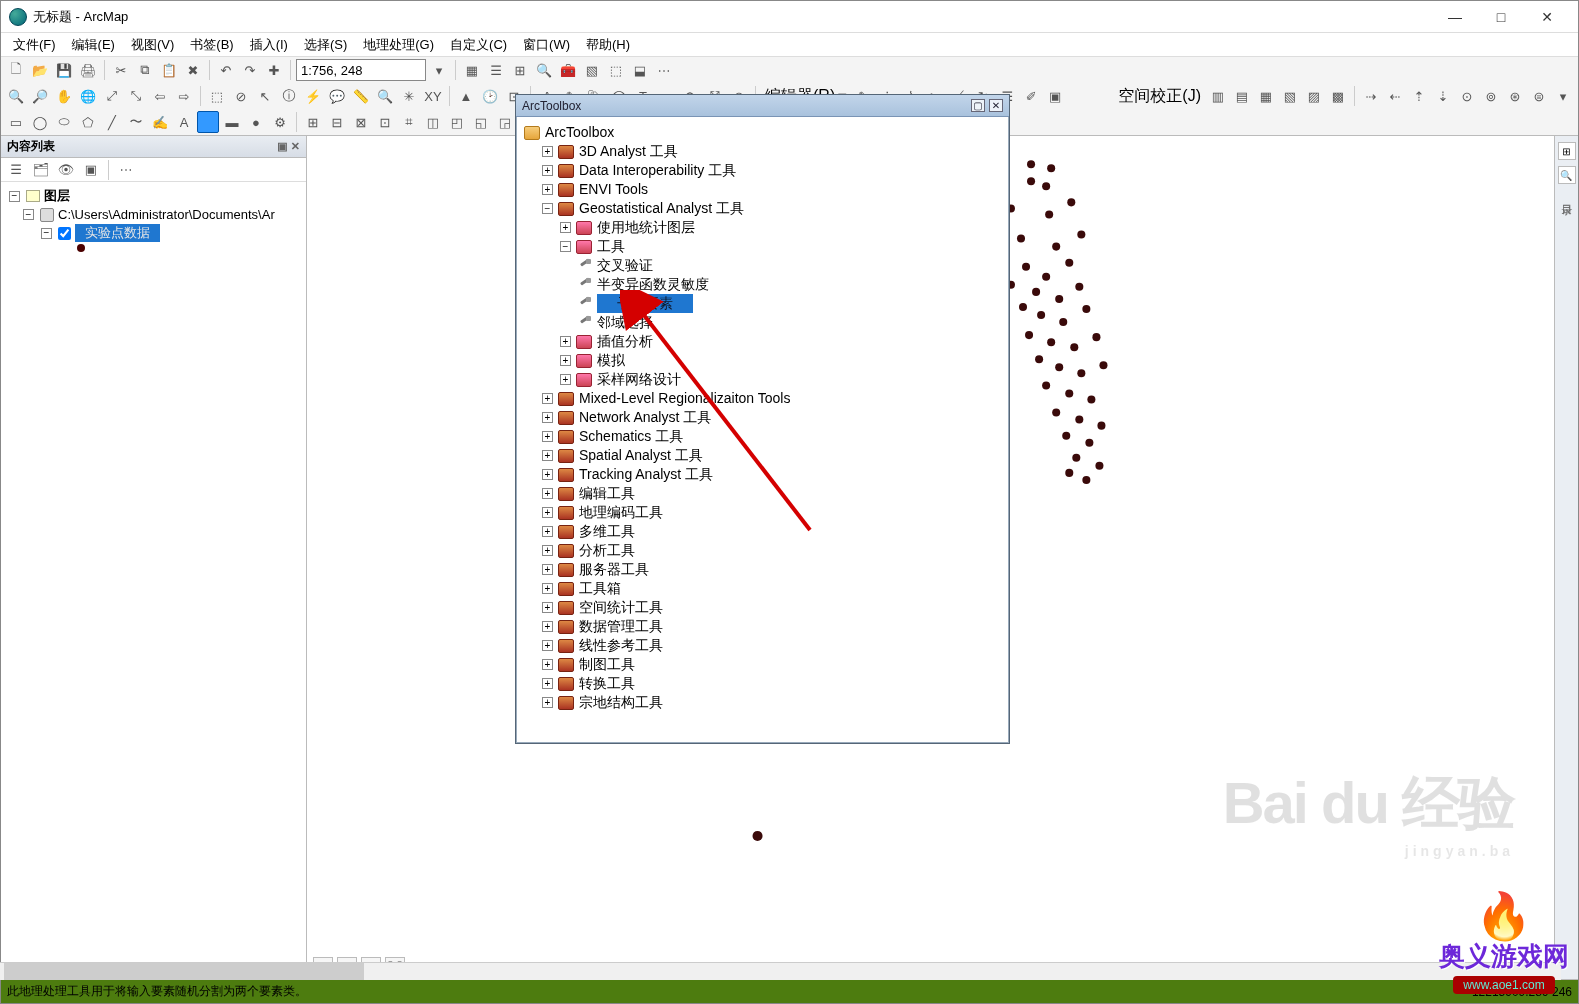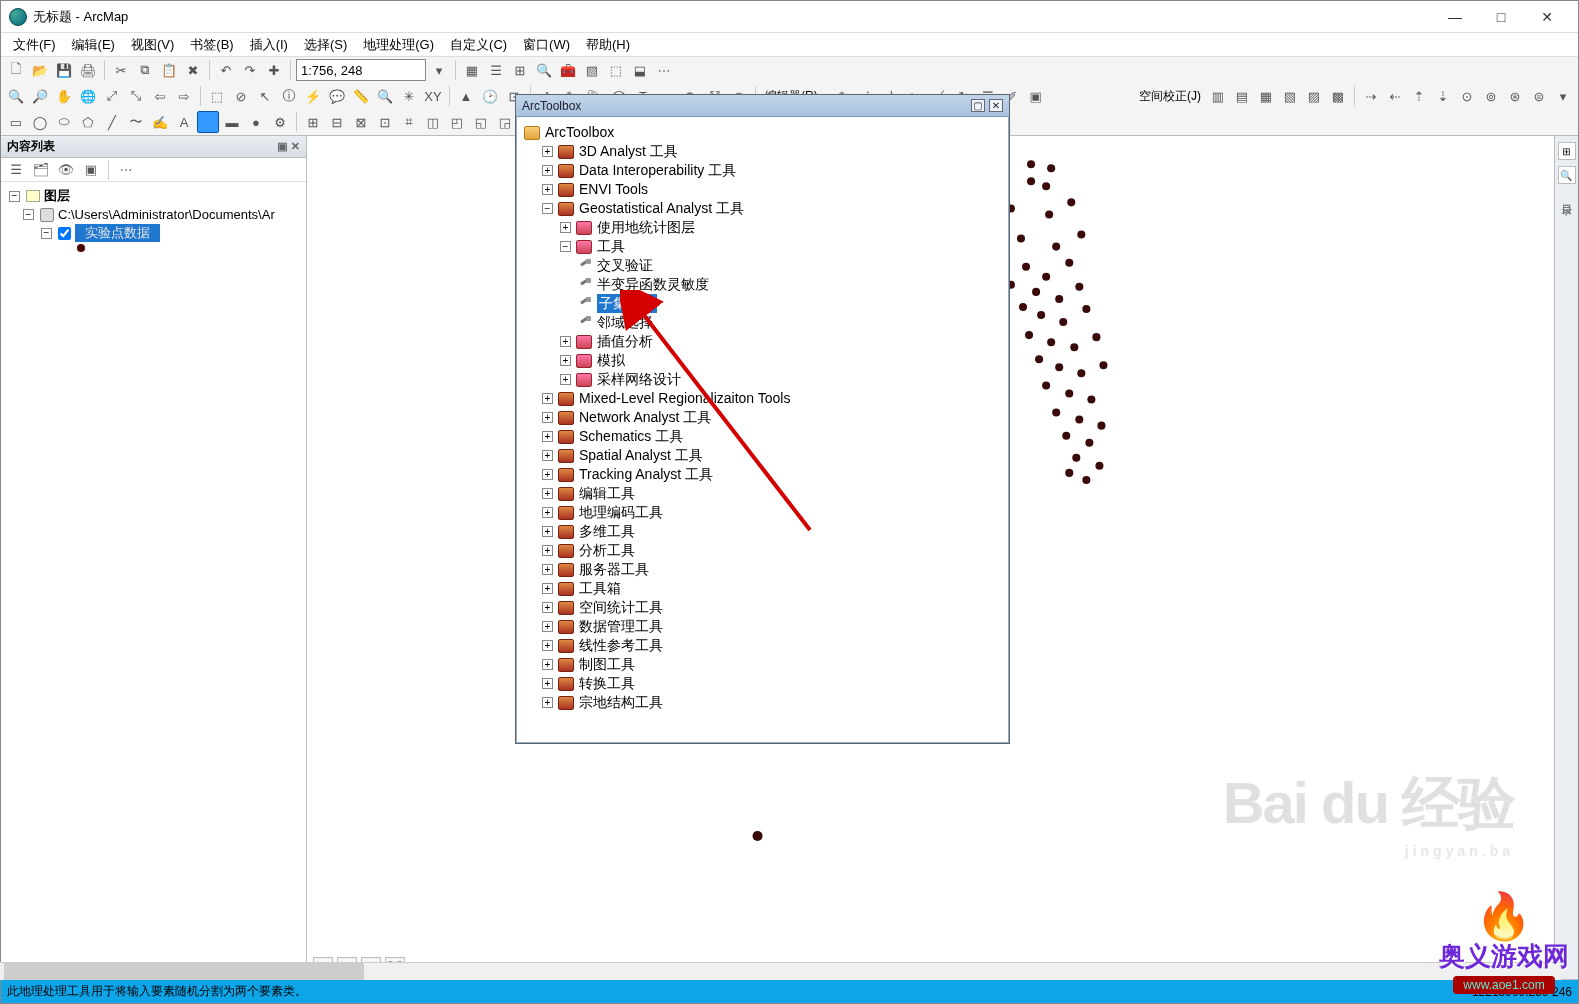--- a/index.html
+++ b/index.html
@@ -32,53 +32,53 @@
 .gdb-icon { width:14px; height:14px; background:#ddd; border:1px solid #888; border-radius:2px; }
 .selected-label { background:#1f77d0; color:#e5e5e5; padding:0 10px; }
 .point-sym { width:8px; height:8px; border-radius:50%; background:#4a0000; display:inline-block; margin-left:18px; }
 .map-area { flex:1; position:relative; background:#fff; overflow:hidden; }
 .map-canvas { position:absolute; inset:0; }
 .right-strip { width:24px; background:#eaeef3; border-left:1px solid #bbb; display:flex; flex-direction:column; align-items:center; padding-top:6px; gap:6px; }
 .strip-btn { width:18px; height:18px; border:1px solid #bbb; background:#fff; font-size:10px; display:flex; align-items:center; justify-content:center; }
 .vertical-label { writing-mode:vertical-rl; font-size:11px; color:#666; margin-top:6px; }
 .map-tabs { position:absolute; left:6px; bottom:2px; height:22px; display:flex; gap:4px; align-items:center; }
 .map-tabs .mtab { width:20px; height:18px; border:1px solid #bbb; background:#f6f6f6; font-size:11px; display:flex; align-items:center; justify-content:center; }
-.statusbar { height:24px; border-top:1px solid #bbb; background:#0ea5e9; display:flex; align-items:center; padding:0 6px; font-size:12px; }
+.statusbar { height:24px; border-top:1px solid #bbb; background:#4d7c0f; display:flex; align-items:center; padding:0 6px; font-size:12px; }
 .statusbar .sp { margin-left:auto; }
 
 .arctoolbox { position:absolute; left:515px; top:94px; width:495px; height:650px; background:#fff; border:1px solid #567; box-shadow:0 0 0 1px #9ab inset; display:flex; flex-direction:column; z-index:50; }
 .arctoolbox-title { height:22px; background:linear-gradient(#c2d5ea,#a9c2dd); border-bottom:1px solid #7a94b5; display:flex; align-items:center; padding:0 6px; font-size:12px; color:#223; }
 .arctoolbox-title .tbuttons { margin-left:auto; display:flex; gap:4px; }
 .arctoolbox-title .tbuttons span { width:14px; height:13px; border:1px solid #667; background:#eef3f9; font-size:10px; display:flex; align-items:center; justify-content:center; }
 .arctoolbox-tree { flex:1; overflow:auto; padding:6px 6px 6px 8px; font-size:14px; line-height:19px; }
 .tb-row { display:flex; align-items:center; gap:5px; white-space:nowrap; }
 .tb-exp { width:11px; height:11px; border:1px solid #888; display:inline-flex; align-items:center; justify-content:center; font-size:10px; background:#fff; flex:none; }
 .tb-ico-box { width:16px; height:14px; background:linear-gradient(#d84,#a32); border:1px solid #721; border-radius:2px; flex:none; }
 .tb-ico-root { width:16px; height:14px; background:linear-gradient(#f7cd7b,#e6a63c); border:1px solid #b37a1c; border-radius:2px; flex:none; }
 .tb-ico-toolset { width:16px; height:14px; background:linear-gradient(#f7a,#c45); border:1px solid #923; border-radius:2px; flex:none; position:relative; }
 .tb-ico-tool { width:14px; height:14px; flex:none; position:relative; }
 .tb-ico-tool::before { content:""; position:absolute; left:2px; top:2px; width:10px; height:3px; background:#777; transform:rotate(-35deg); border-radius:1px; }
 .tb-ico-tool::after { content:""; position:absolute; right:1px; top:0; width:5px; height:5px; background:#999; border-radius:1px; }
-.tb-sel { background:#1f77d0; color:#ffffff; padding:0 2px; }
+.tb-sel { background:#1f77d0; color:#0f172a; padding:0 20px; }
 .ind1 { padding-left: 0px; }
 .ind2 { padding-left: 18px; }
 .ind3 { padding-left: 36px; }
 .ind4 { padding-left: 54px; }
 
 .arrow { position:absolute; pointer-events:none; z-index:60; }
 
 .watermark { position:absolute; right:40px; bottom:120px; opacity:0.25; font-size:58px; font-weight:700; color:#888; font-family: Georgia, serif; letter-spacing:-2px; z-index:5; pointer-events:none; }
 .watermark small { display:block; font-size:14px; letter-spacing:4px; text-align:right; opacity:0.8; }
 .logo { position:absolute; right:10px; bottom:10px; z-index:70; display:flex; flex-direction:column; align-items:center; pointer-events:none; }
 .logo .flame { font-size:46px; line-height:1; }
 .logo .txt { font-size:26px; font-weight:700; color:#6d28d9; text-shadow:1px 1px 0 #fff; }
 .logo .url { background:#a00; color:#5eead4; font-size:12px; padding:2px 10px; border-radius:4px; margin-top:2px; }
 .scrollbar-h { position:absolute; left:0; right:18px; bottom:24px; height:18px; background:#f0f0f0; border-top:1px solid #ccc; display:flex; }
 .scrollbar-h .thumb { width:360px; height:100%; background:#cdcdcd; margin-left:4px; }
-.editor-label { display:inline-flex; align-items:center; gap:3px; font-size:12px; padding:0 4px; }
+.editor-label { display:inline-flex; align-items:center; gap:3px; font-size:16px; padding:0 4px; }
 </style>
 </head>
 <body>
 
 <div class="window">
 
   <div class="titlebar">
     <span class="icon"></span>
     <span class="title">无标题 - ArcMap</span>
     <div class="winbtns">

